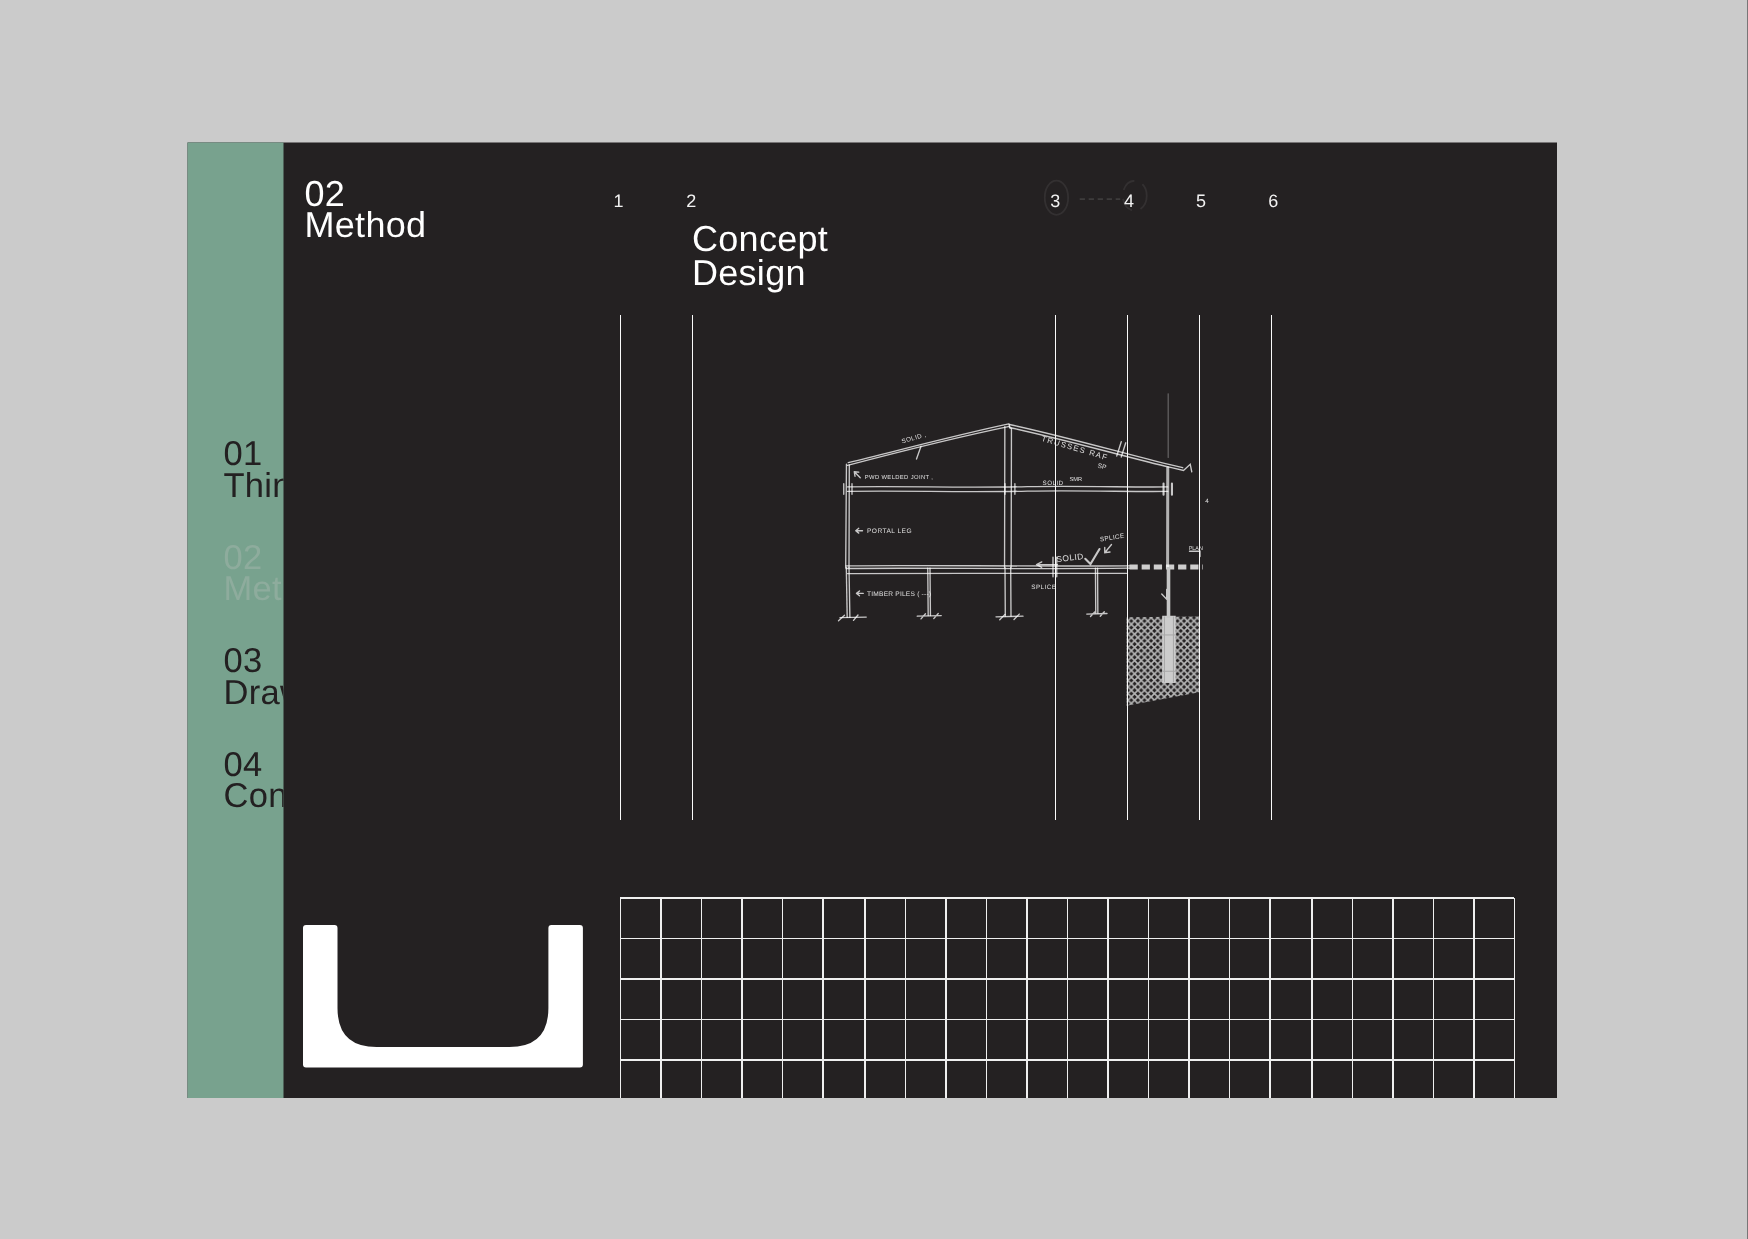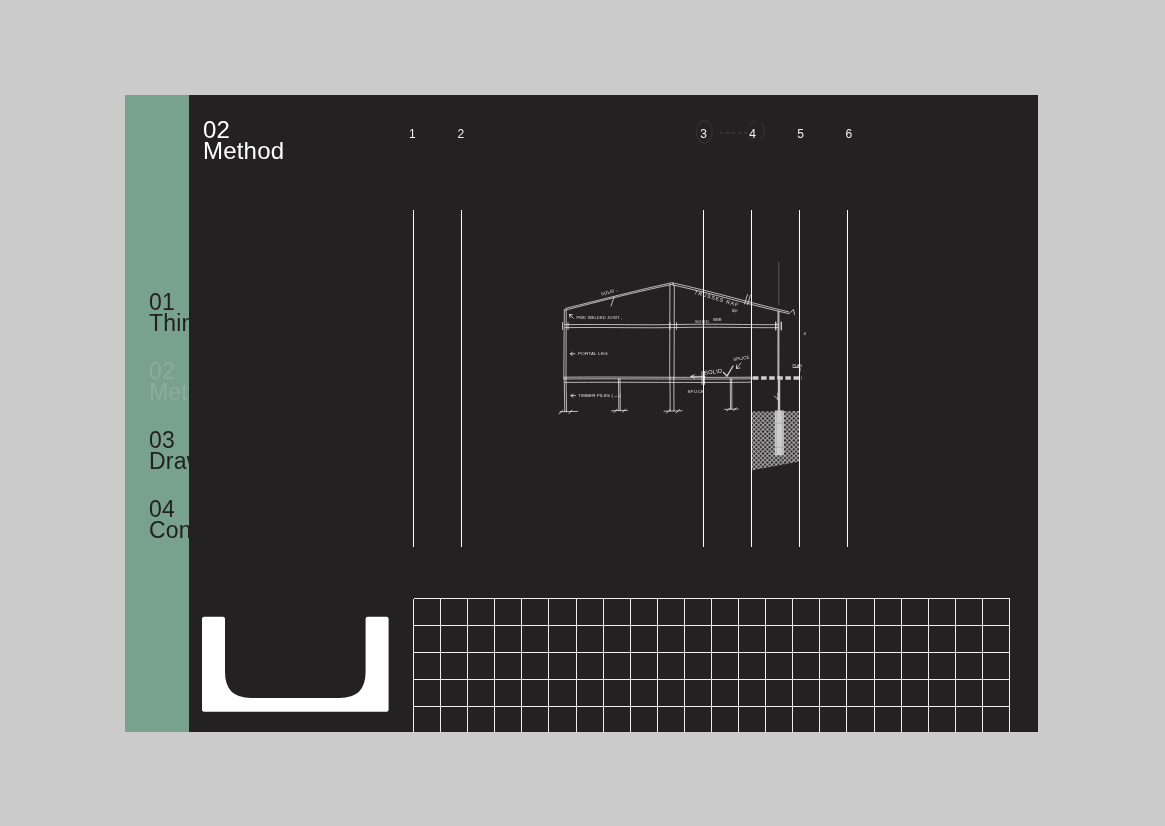--- a/index.html
+++ b/index.html
@@ -29,20 +29,21 @@
 </head>
 <body>
 <div id="slide">
   <div id="strip">
     <div class="nav" style="top:197px;">01<br>Thinking</div>
     <div class="nav fade" style="top:266px;">02<br>Method</div>
     <div class="nav" style="top:335px;">03<br>Drawings</div>
     <div class="nav" style="top:404px;">04<br>Contact</div>
   </div>
   <div id="title">02<br>Method</div>
+  <div id="ctitle">Concept<br>Design</div>
   <div class="num" style="left:287.4px;">1</div>
   <div class="num" style="left:335.9px;">2</div>
   <div class="num" style="left:578.5px;">3</div>
   <div class="num" style="left:627.7px;">4</div>
   <div class="num" style="left:675.6px;">5</div>
   <div class="num" style="left:723.9px;">6</div>
   <svg width="912.5" height="637" viewBox="0 0 912.5 637">
     <defs>
       <filter id="soft" x="-20%" y="-20%" width="140%" height="140%">
         <feGaussianBlur stdDeviation="0.22"></feGaussianBlur>

